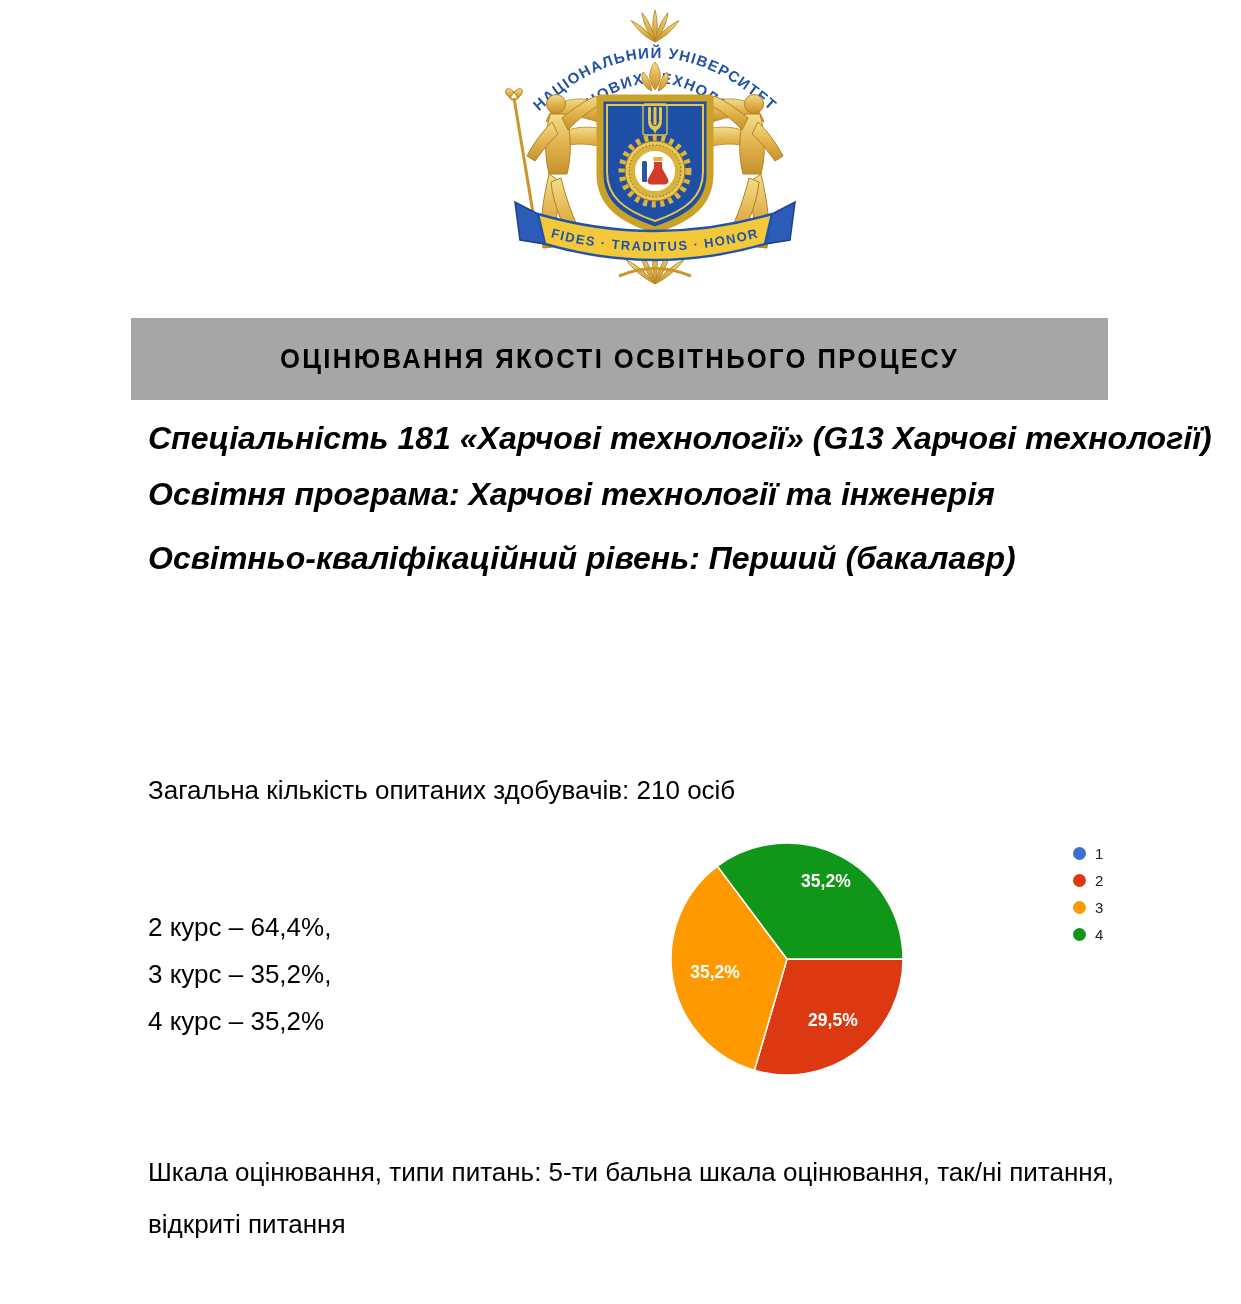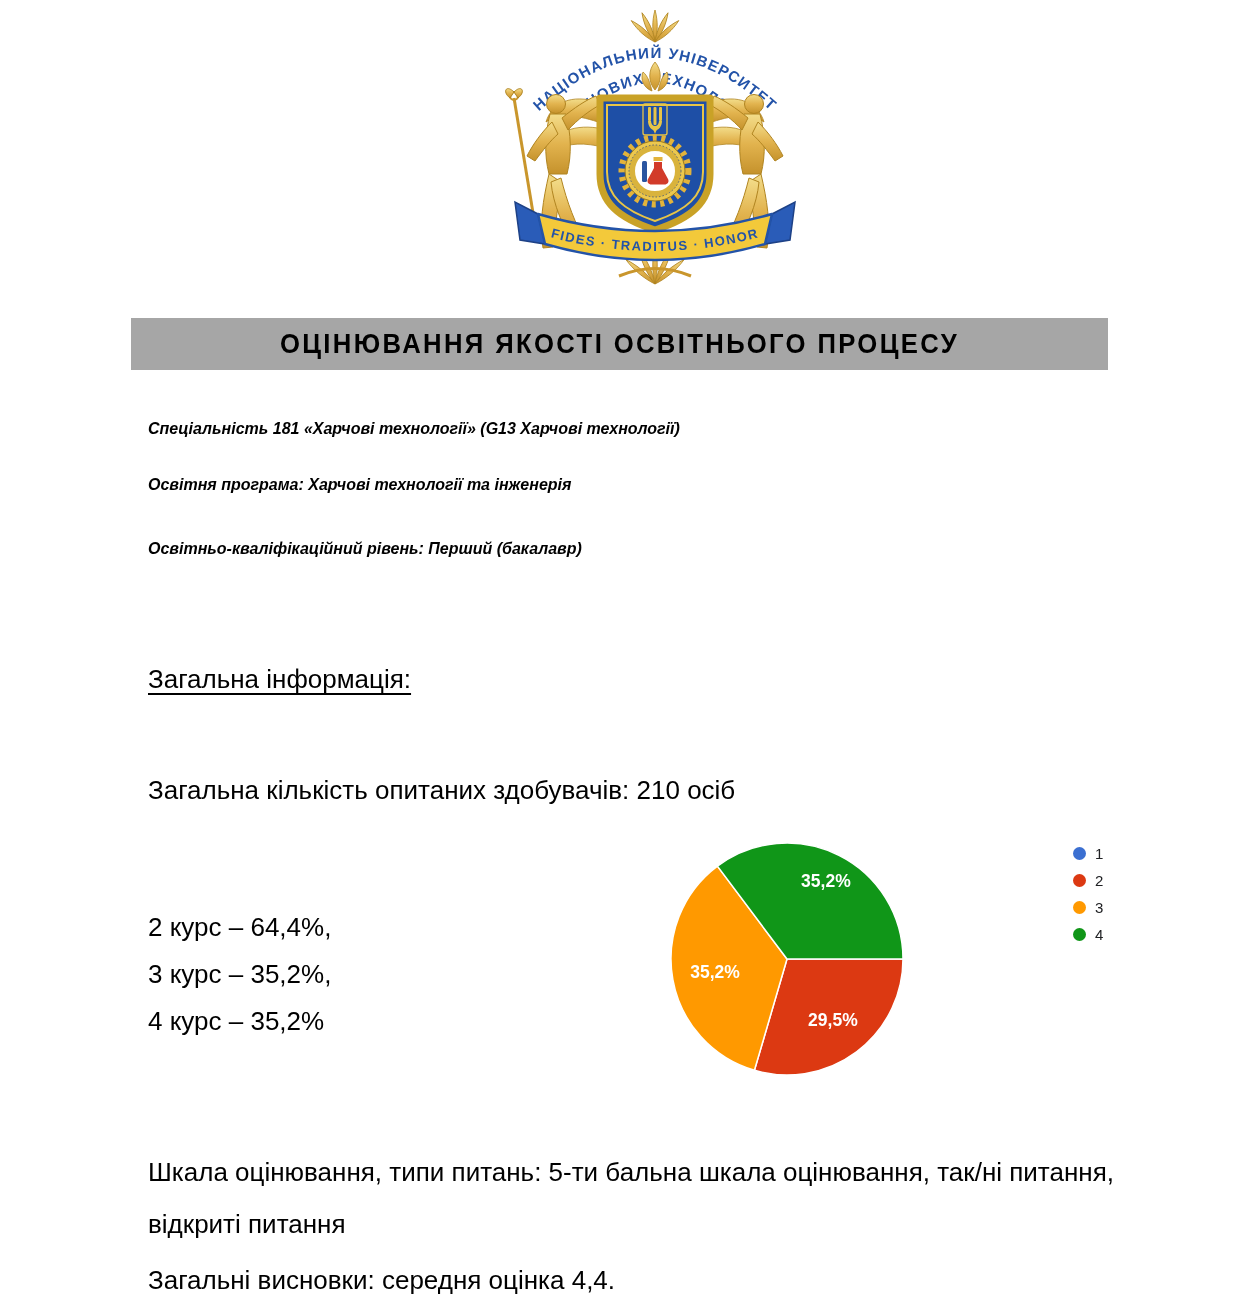--- a/index.html
+++ b/index.html
@@ -2,29 +2,29 @@
 <html><head>
 <meta charset="utf-8">
 <style>
   html,body{margin:0;padding:0;background:#ffffff;}
   .page{
     position:relative;width:1241px;height:1304px;background:#ffffff;
     font-family:"Liberation Sans",sans-serif;color:#000;overflow:hidden;
   }
   .emblem{position:absolute;left:500px;top:6px;width:310px;height:280px;}
   .banner{
-    position:absolute;left:131px;top:318px;width:977px;height:52px;
+    position:absolute;left:131px;top:318px;width:977px;height:82px;
     display:flex;align-items:center;justify-content:center;
   }
   .banner-title{
     font-size:27px;font-weight:bold;letter-spacing:2.5px;color:#000;
     display:inline-block;transform:scaleX(.95);white-space:nowrap;
   }
   .txt{position:absolute;left:148px;font-size:26px;line-height:1.15;white-space:nowrap;color:#000;}
-  .bold-italic{font-weight:bold;font-style:italic;font-size:16px;}
+  .bold-italic{font-weight:bold;font-style:italic;font-size:32px;}
   .underlined{text-decoration:underline;text-underline-offset:5px;}
   .pie-svg{position:absolute;left:669px;top:841px;width:236px;height:236px;}
   .pie-label{font:bold 17.5px "Liberation Sans",sans-serif;fill:#ffffff;}
   .legend{position:absolute;left:1073px;top:840px;}
   .legend-row{display:flex;align-items:center;height:27px;}
   .legend-dot{width:13px;height:13px;border-radius:50%;flex:0 0 13px;}
   .legend-label{margin-left:9px;font-size:15px;color:#202124;line-height:13px;}
   .arc-text{font-size:15px;font-weight:bold;letter-spacing:1.2px;fill:#2353a8;}
   .motto-text{font-size:13px;font-weight:bold;letter-spacing:1.5px;fill:#2353a8;}
 </style>
@@ -143,21 +143,20 @@
   </div>
 
   <div class="banner" style="background: rgb(166, 166, 166);">
     <span class="banner-title">ОЦІНЮВАННЯ ЯКОСТІ ОСВІТНЬОГО ПРОЦЕСУ</span>
   </div>
 
   <div class="txt bold-italic" style="top:420px">Спеціальність 181 «Харчові технології» (G13 Харчові технології)</div>
   <div class="txt bold-italic" style="top:476px">Освітня програма: Харчові технології та інженерія</div>
   <div class="txt bold-italic" style="top:540px">Освітньо-кваліфікаційний рівень: Перший (бакалавр)</div>
 
-  <div class="txt underlined" style="top:665px">Загальна інформація:</div>
   <div class="txt" style="top:776px">Загальна кількість опитаних здобувачів: 210 осіб</div>
 
   <div class="txt" style="top:913px">2 курс – 64,4%,</div>
   <div class="txt" style="top:960px">3 курс – 35,2%,</div>
   <div class="txt" style="top:1007px">4 курс – 35,2%</div>
 
   <svg class="pie-svg" viewBox="0 0 236 236">
       <path d="M 118 118 L 234.00 118.00 A 116 116 0 0 1 85.43 229.33 Z" fill="#DC3912" stroke="#ffffff" stroke-width="1.5"></path>
       <text x="163.9" y="185.3" text-anchor="middle" class="pie-label">29,5%</text>
       <path d="M 118 118 L 85.43 229.33 A 116 116 0 0 1 48.44 25.17 Z" fill="#FF9900" stroke="#ffffff" stroke-width="1.5"></path>
@@ -179,15 +178,14 @@
         <span class="legend-label">3</span>
       </div>
       <div class="legend-row">
         <span class="legend-dot" style="background: rgb(16, 150, 24);"></span>
         <span class="legend-label">4</span>
       </div>
     </div>
 
   <div class="txt" style="top:1158px">Шкала оцінювання, типи питань: 5-ти бальна шкала оцінювання, так/ні питання,</div>
   <div class="txt" style="top:1210px">відкриті питання</div>
-  <div class="txt" style="top:1266px">Загальні висновки: середня оцінка 4,4.</div>
 
 </div>
 
 </body></html>

